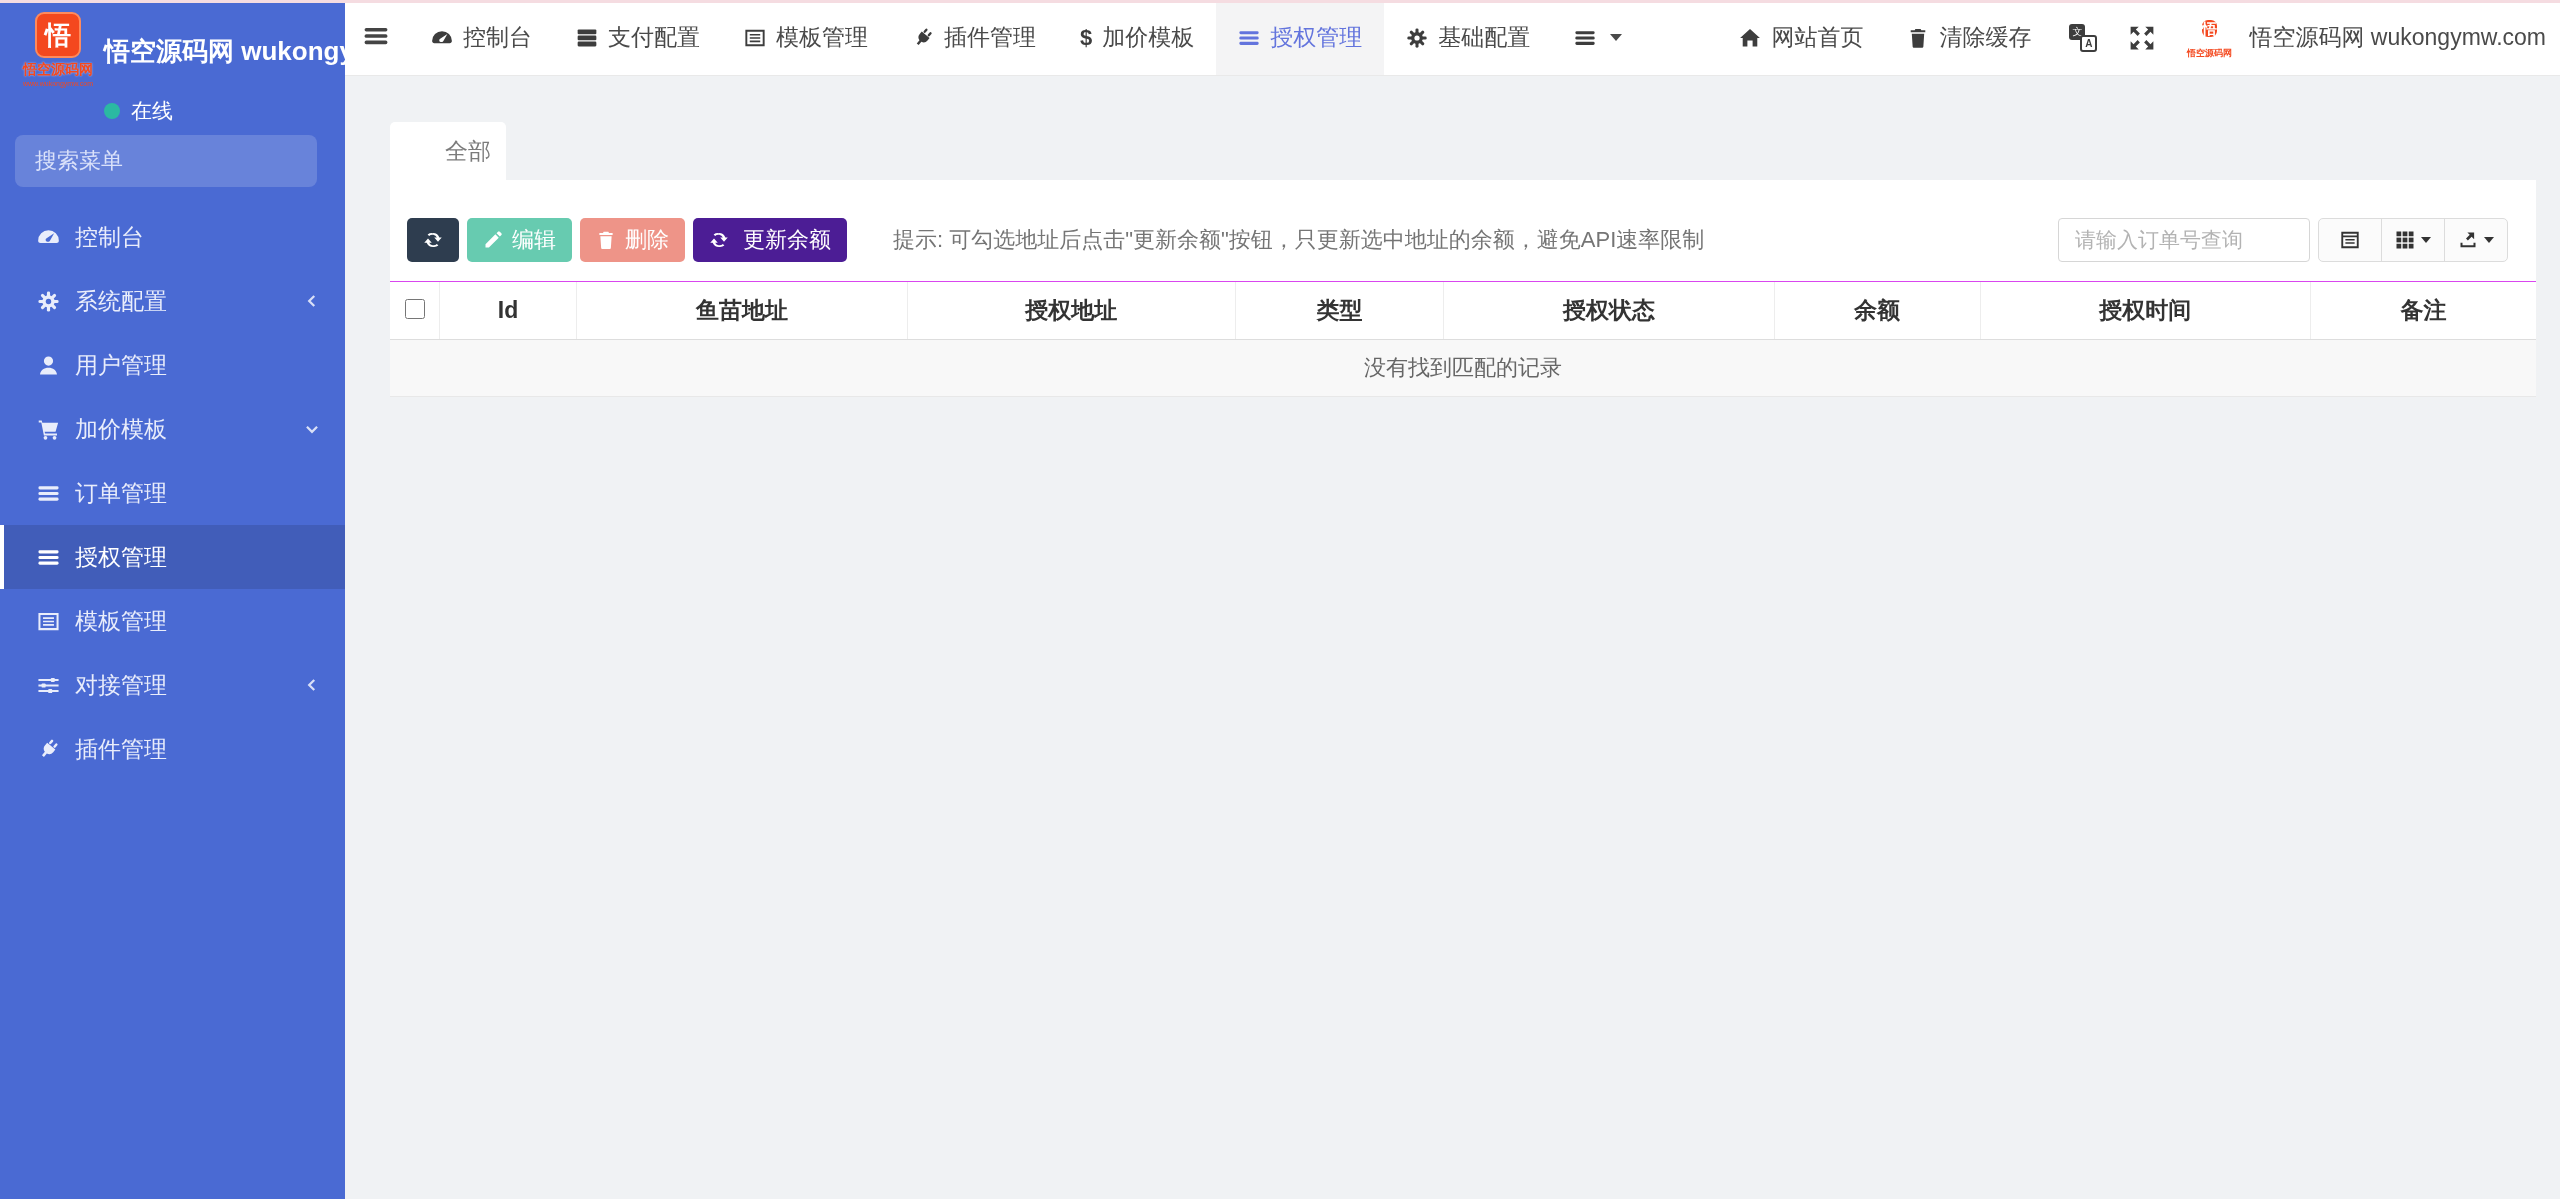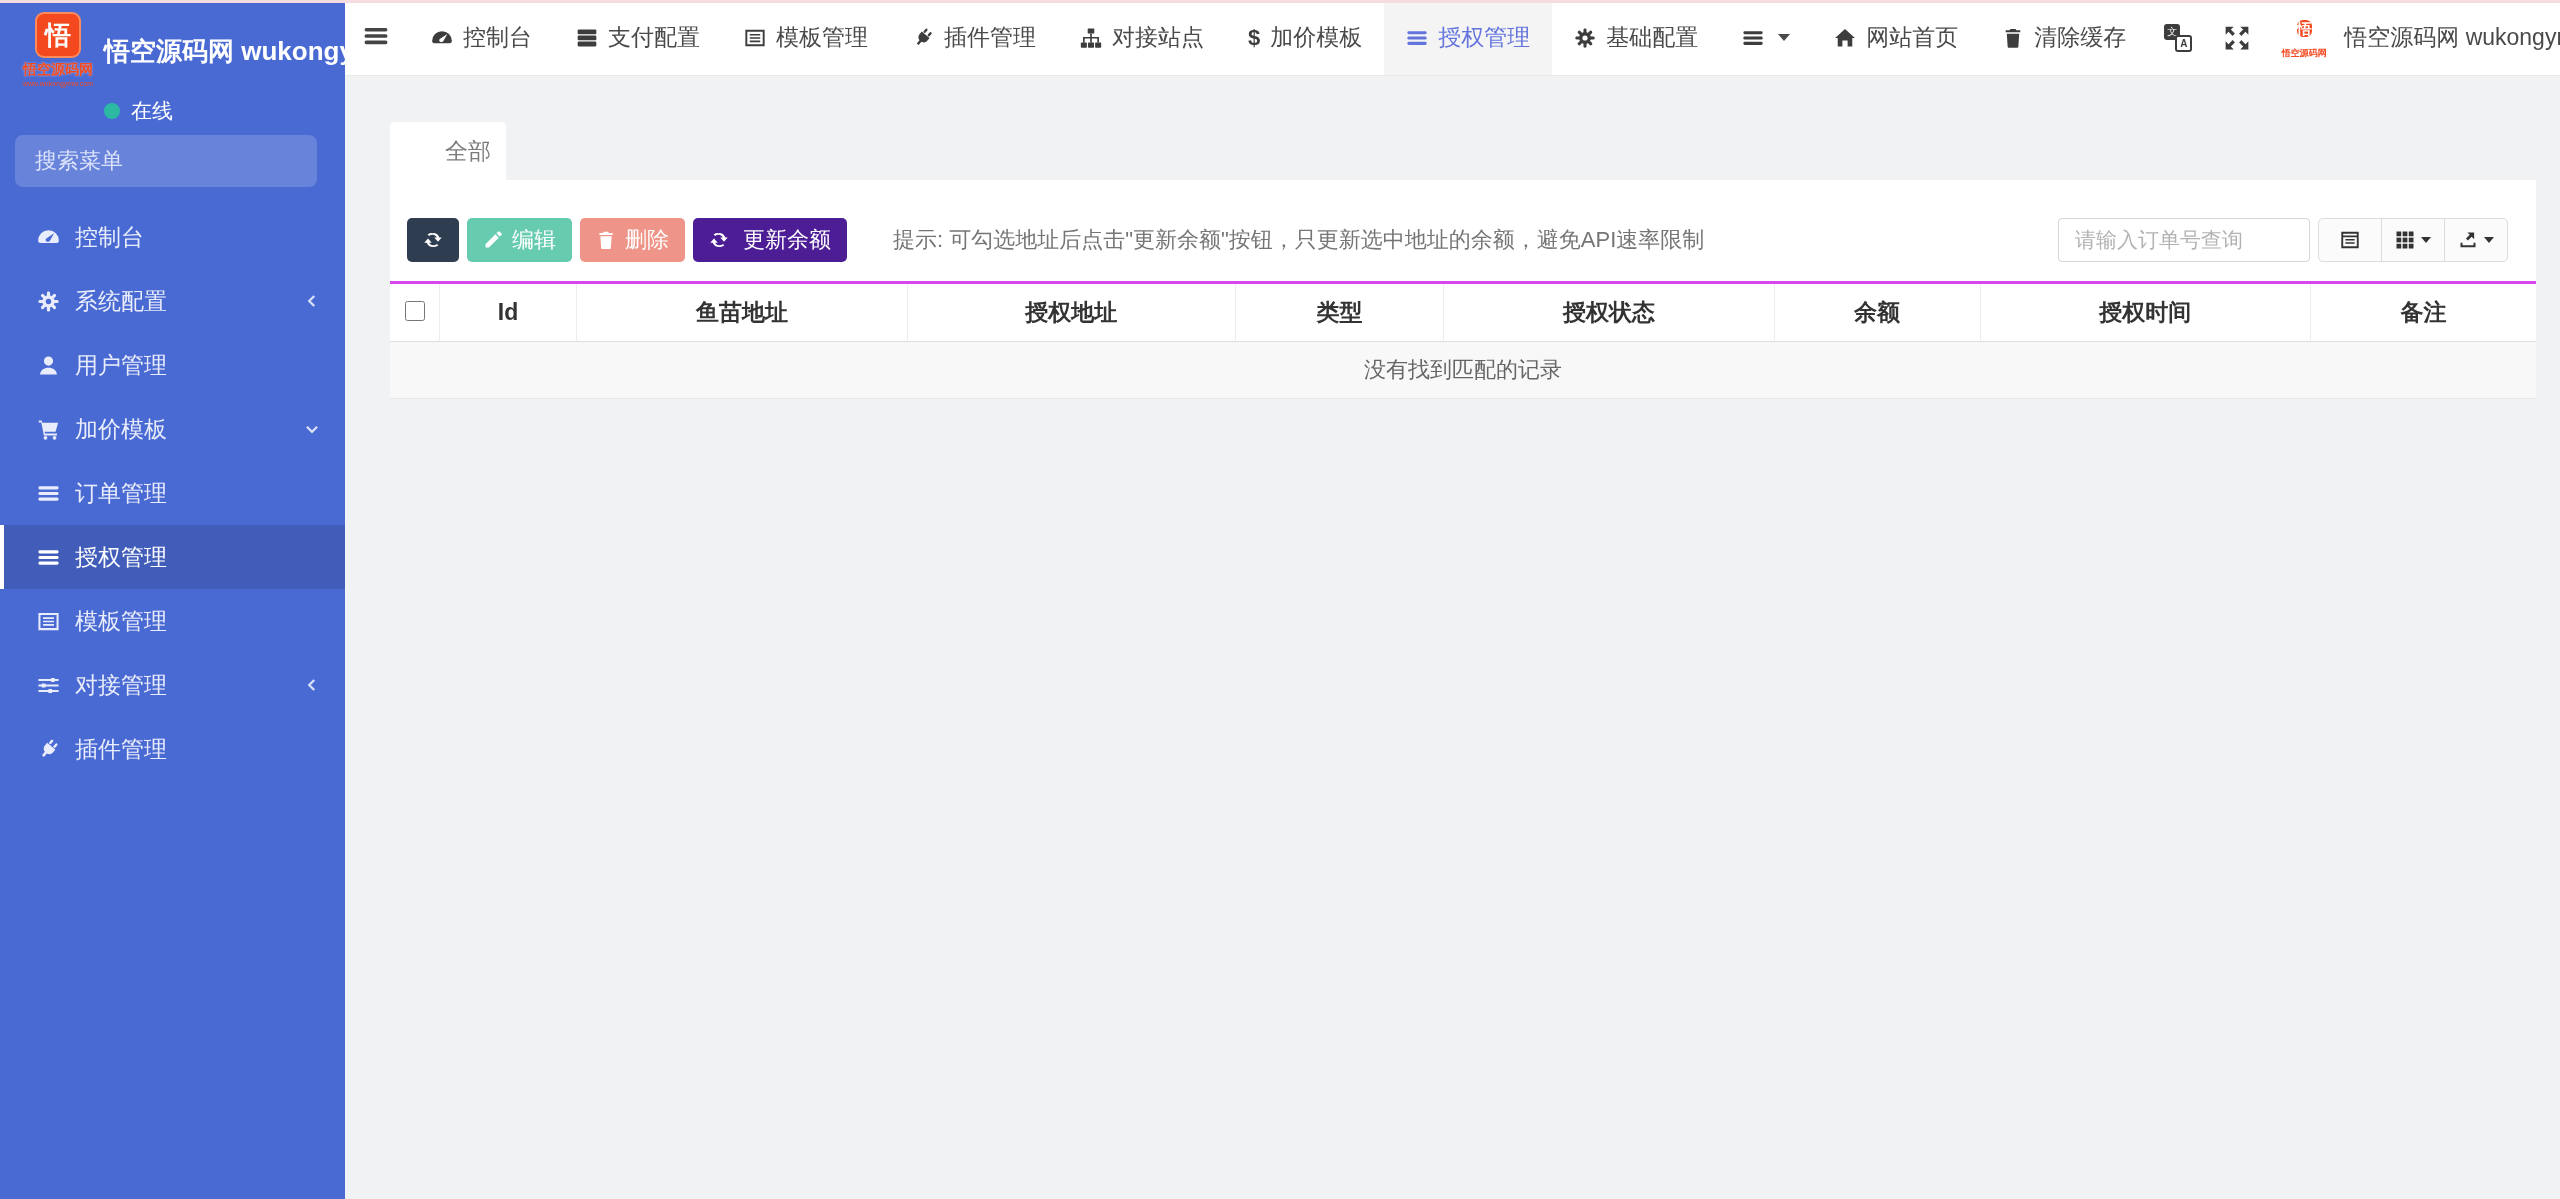--- a/index.html
+++ b/index.html
@@ -69,21 +69,21 @@
   .btn-update{background:#4c1d95;gap:14px;}
   .toolbar-hint{margin-left:38px;font-size:22px;color:#757575;white-space:nowrap;}
   .order-search{margin-left:auto;width:252px;height:44px;box-sizing:border-box;border:1px solid #d6d6d6;border-radius:4px;padding:0 16px;font-size:21px;color:#333;font-family:inherit;outline:none;}
   .order-search::placeholder{color:#b3b3b3;}
   .view-group{margin-left:8px;display:flex;height:44px;border:1px solid #dcdcdc;border-radius:5px;background:#fbfbfb;overflow:hidden;box-sizing:border-box;}
   .vg-btn{width:62px;display:flex;align-items:center;justify-content:center;gap:6px;color:#333;cursor:pointer;font-size:20px;border-left:1px solid #dcdcdc;}
   .vg-btn:first-child{border-left:none;}
   .vg-btn .caret{border-top-width:6px;border-left-width:5px;border-right-width:5px;margin-left:0;}
 
   .grid-table{position:absolute;left:0;right:0;top:101px;width:100%;border-collapse:collapse;table-layout:fixed;}
-  .grid-table th{height:57px;border-top:3px solid #d946ef;border-bottom:1px solid #dddddd;border-left:1px solid #ededed;font-size:23px;color:#333;font-weight:bold;text-align:center;padding:0;}
+  .grid-table th{height:57px;border-top:1px solid #d946ef;border-bottom:1px solid #dddddd;border-left:1px solid #ededed;font-size:23px;color:#333;font-weight:bold;text-align:center;padding:0;}
   .grid-table th:first-child{border-left:none;}
   .grid-table .empty-cell{height:54px;background:#f8f8f8;border-bottom:1px solid #e8e8e8;text-align:center;color:#666;font-size:22px;}
   .hdr-check{width:20px;height:20px;cursor:pointer;}
 </style>
 </head>
 <body>
 
 <div class="top-accent"></div>
 
 <aside class="sidebar">
@@ -268,32 +268,20 @@
   </div>
   <div class="nav-item">
     <span class="ic"><svg viewBox="0 0 16 16" width="100%" height="100%">
           <g fill="currentColor" transform="rotate(40 8 8)">
             <rect x="5.2" y="1" width="1.7" height="3.6" rx=".8"></rect>
             <rect x="9.1" y="1" width="1.7" height="3.6" rx=".8"></rect>
             <path d="M4.3 5h7.4v2.3a3.7 3.7 0 0 1-2.8 3.6v3.1H7.1v-3.1a3.7 3.7 0 0 1-2.8-3.6z"></path>
           </g>
         </svg></span>
     <span>插件管理</span>
-  </div>
-  <div class="nav-item">
-    <span class="ic"><svg viewBox="0 0 16 16" width="100%" height="100%">
-          <g fill="currentColor">
-            <rect x="5.6" y="1" width="4.8" height="3.8" rx=".5"></rect>
-            <rect x=".6" y="11.2" width="4.4" height="3.8" rx=".5"></rect>
-            <rect x="5.8" y="11.2" width="4.4" height="3.8" rx=".5"></rect>
-            <rect x="11" y="11.2" width="4.4" height="3.8" rx=".5"></rect>
-          </g>
-          <path fill="none" stroke="currentColor" stroke-width="1.2" d="M8 4.8v3M2.8 11.2V7.8h10.4v3.4M8 7.8v3.4"></path>
-        </svg></span>
-    <span>对接站点</span>
   </div>
   <div class="nav-item">
     <span class="ic-txt">$</span>
     <span>加价模板</span>
   </div>
   <div class="nav-item active">
     <span class="ic"><svg viewBox="0 0 16 16" width="100%" height="100%">
           <g fill="currentColor">
             <rect x="1" y="3" width="14" height="2.2" rx="1"></rect>
             <rect x="1" y="6.9" width="14" height="2.2" rx="1"></rect>

